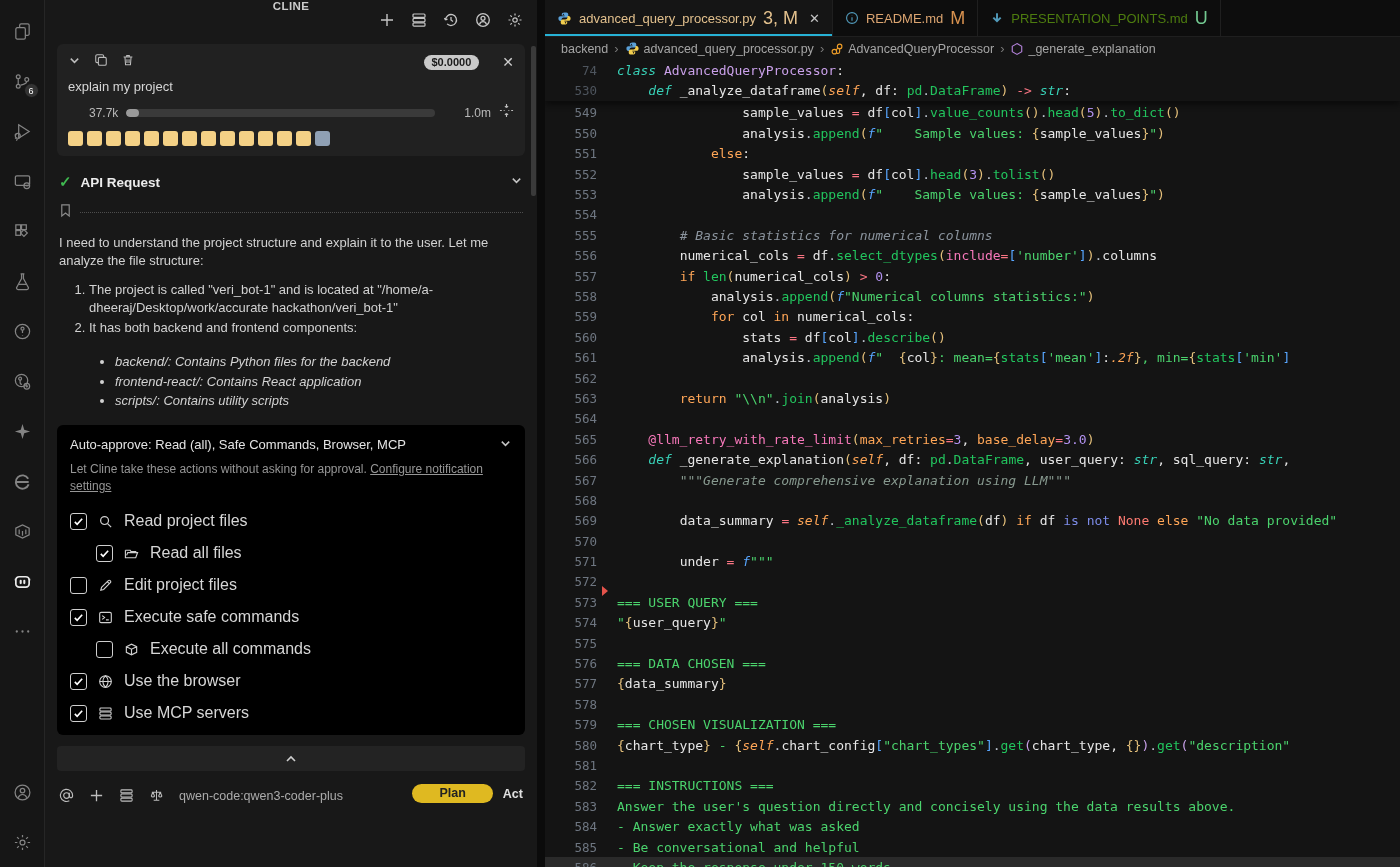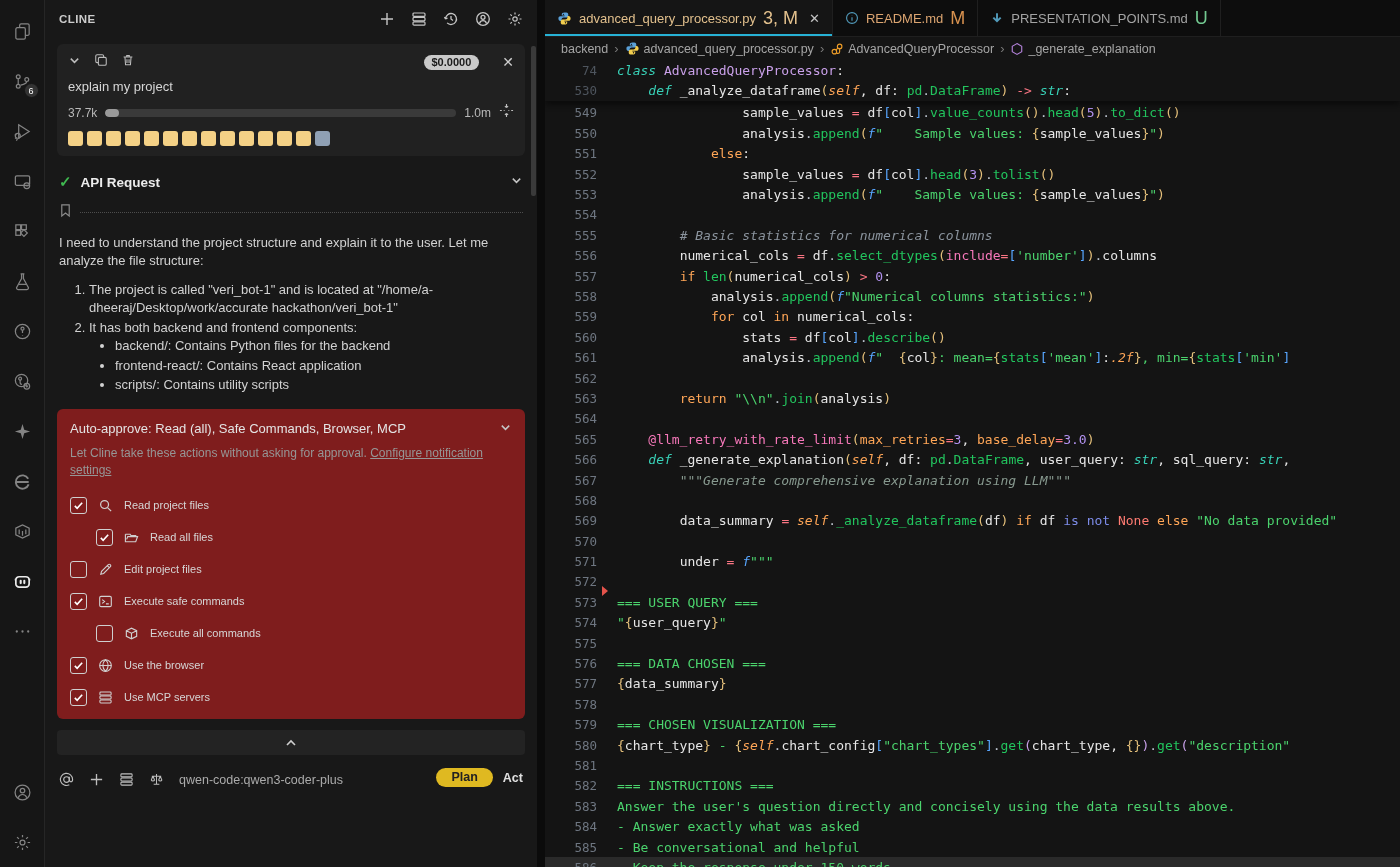--- a/index.html
+++ b/index.html
@@ -16,84 +16,84 @@
   .ab-icon.active svg { stroke:#eaeaea; }
   .ab-icon .badge { position:absolute; right:6px; bottom:8px; background:#333;
     color:#fff; font-size:9px; width:15px; height:15px; border-radius:50%;
     display:flex; align-items:center; justify-content:center; border:1px solid #161616; }
   .ab-spacer { flex:1; }
 
   
   .cline-panel { width:492px; background:#181818; display:flex; flex-direction:column;
     flex-shrink:0; position:relative; }
   .panel-divider { width:8px; background:#0b0b0b; flex-shrink:0; }
-  .cline-header { height:38px; display:flex; align-items:center; padding:0 14px; flex-shrink:0; }
+  .cline-header { height:38px; display:flex; align-items:center; padding:0 14px; flex-shrink:0;flex-direction:column; }
   .cline-title { color:#cccccc; font-size:11.5px; letter-spacing:.4px; font-weight:bold; }
   .cline-header-icons { margin-left:auto; display:flex; gap:16px; align-items:center; color:#c5c5c5; }
   .hicon svg { stroke:#c5c5c5; }
   .hicon { cursor:pointer; display:flex; }
 
   .task-card { margin:6px 12px 0 12px; background:#212121; border-radius:6px; padding:9px 11px 10px; }
   .task-row1 { display:flex; align-items:center; gap:13px; color:#bdbdbd; }
   .cost-pill { margin-left:auto; background:#c9c9c9; color:#1b1b1b; border-radius:9px;
     font-size:11px; padding:1px 8px 2px; font-weight:bold; }
   .task-close { color:#cfcfcf; font-size:14px; margin-left:10px; cursor:pointer; }
   .task-query { color:#d6d6d6; font-size:13px; margin-top:8px; }
   .token-row { display:flex; align-items:center; gap:8px; margin-top:9px; }
-  .token-label { color:#b9b9b9; font-size:12px; }
+  .token-label { color:#b9b9b9; font-size:12px;margin-left:21px; }
   .token-track { flex:1; height:8px; background:#3a3a3a; border-radius:4px; overflow:hidden; }
   .token-fill { height:100%; background:#9a9a9a; border-radius:4px; }
   .squares-row { display:flex; gap:4px; margin-top:9px; }
   .sq { width:15px; height:15px; border-radius:3px; }
   .sq-y { background:#f4d186; }
   .sq-b { background:#8fa0b4; }
 
   .api-row { display:flex; align-items:center; gap:9px; margin:17px 14px 0; }
   .api-check { color:#3fb950; font-size:15px; font-weight:bold; }
   .api-label { color:#ececec; font-size:13.5px; font-weight:bold; }
   .api-chevron { margin-left:auto; color:#c5c5c5; }
   .bookmark-row { display:flex; align-items:center; gap:8px; margin:12px 14px 0; }
   .bookmark-row .dots { flex:1; border-bottom:1px dotted #4d4d4d; height:1px; }
   .msg-body { color:#d2d2d2; font-size:13px; line-height:1.42; margin:12px 14px 0; }
   .msg-body ol { margin:10px 0 0 30px; }
   .msg-body ol li { margin-bottom:1px; }
-  .msg-body ul { margin:0 0 0 26px; list-style:disc; }
-
-  .aa-card { margin:13px 12px 0; background:#7f1d1d; border-radius:6px; padding:11px 13px 6px; }
+  .msg-body ul { margin:16px 0 0 26px; list-style:disc;font-style:italic; }
+
+  .aa-card { margin:13px 12px 0; background:#000000; border-radius:6px; padding:11px 13px 6px; }
   .aa-title-row { display:flex; align-items:center; }
   .aa-title { color:#e4e4e4; font-size:13px; }
   .aa-desc { color:#969696; font-size:12px; line-height:1.45; margin-top:7px; }
   .aa-desc a { color:#969696; text-decoration:underline; cursor:pointer; }
   .aa-options { margin-top:10px; }
   .aa-opt { display:flex; align-items:center; gap:11px; height:32px; cursor:pointer; }
   .aa-opt .cb { width:17px; height:17px; border:1.4px solid #cfcfcf; border-radius:3px;
     display:flex; align-items:center; justify-content:center; flex-shrink:0; }
   .aa-opt .cb svg { display:none; }
   .aa-opt.checked .cb svg { display:block; }
   .aa-opt .oicon { display:flex; color:#d0d0d0; }
-  .aa-opt .olabel { color:#d6d6d6; font-size:11px; }
+  .aa-opt .olabel { color:#d6d6d6; font-size:16px; }
   .aa-opt.indent { padding-left:26px; }
 
   .collapse-bar { margin:11px 12px 0; background:#232323; border-radius:4px; height:25px;
     display:flex; align-items:center; justify-content:center; color:#cfcfcf; cursor:pointer; }
 
   .composer { margin:11px 12px 0; background:#1d1d1d; border:1px solid #4a4a4a; border-radius:4px;
     height:83px; padding:10px 12px 8px; display:flex; flex-direction:column; cursor:text; }
   .composer-ph { color:#8b8b8b; font-size:14px; }
   .composer-bottom { margin-top:auto; display:flex; align-items:center; gap:8px; }
   .composer-hint { color:#6d6d6d; font-size:12px; white-space:nowrap; overflow:hidden;
     text-overflow:ellipsis; flex:1; }
   .send-icon { color:#a9a9a9; display:flex; cursor:pointer; }
 
   .composer-toolbar { display:flex; align-items:flex-end; gap:15px; margin:8px 14px 0; height:24px; }
   .ct-icon { color:#bdbdbd; display:flex; cursor:pointer; font-size:14px; }
   .model-label { color:#ababab; font-size:12.5px; }
   .plan-act { margin-left:auto; display:flex; align-items:center; gap:10px; }
   .plan-pill { background:#dfb921; color:#222; font-size:12.5px; font-weight:bold;
-    border-radius:10px; padding:2px 15px 3px; cursor:pointer; }
+    border-radius:10px; padding:2px 27px 3px; cursor:pointer; }
   .act-label { color:#e0e0e0; font-size:12.5px; font-weight:bold; cursor:pointer; }
 
   .panel-scrollbar { position:absolute; right:1px; top:46px; width:5px; height:150px;
     background:#3a3a3a; border-radius:2px; }
 
   
   .editor-col { flex:1; display:flex; flex-direction:column; background:#141414; min-width:0; }
   .tab-bar { height:37px; background:#0d0d0d; display:flex; flex-shrink:0; border-bottom:1px solid #1f1f1f; }
   .tab { display:flex; align-items:center; gap:7px; padding:0 12px; font-size:13px;
     background:#0d0d0d; border-right:1px solid #1f1f1f; cursor:pointer; position:relative; }
@@ -518,21 +518,21 @@
           </span>
           <span style="color: rgb(220, 165, 113);">README.md</span>
           <span class="tab-badge" style="color: rgb(216, 146, 79);">M</span>
         </div>
         <div class="tab">
           <span style="display: flex;">
             <svg width="14" height="14" viewBox="0 0 16 16" fill="none" stroke="#519aba" stroke-width="2.2">
               <path d="M8 2.5v8M3.8 7.5L8 11.7l4.2-4.2"></path>
             </svg>
           </span>
-          <span style="color: #a3a3a3;">PRESENTATION_POINTS.md</span>
+          <span style="color: #4d7c0f;">PRESENTATION_POINTS.md</span>
           <span class="tab-badge" style="color: rgb(115, 201, 145);">U</span>
         </div>
       </div>
     <div class="breadcrumb" id="breadcrumb">
         <span class="bc-item">
           <span>backend</span>
         </span>
         <span class="bc-sep">›</span>
         <span class="bc-item">
           <span style="display: flex;">

